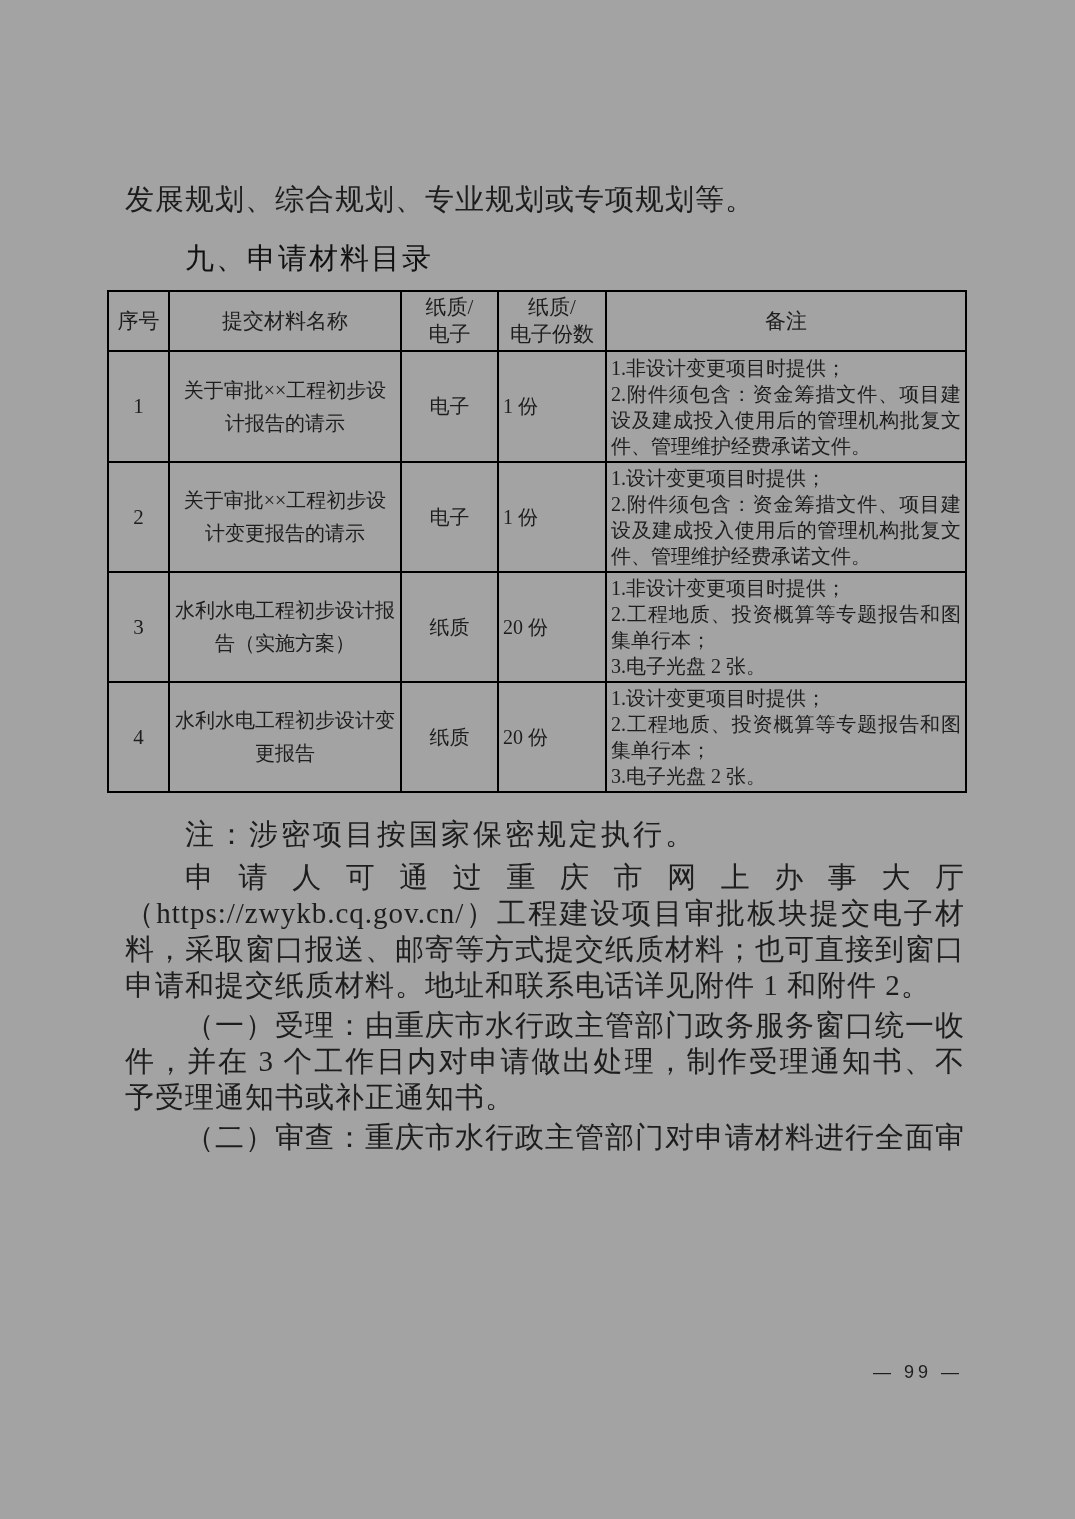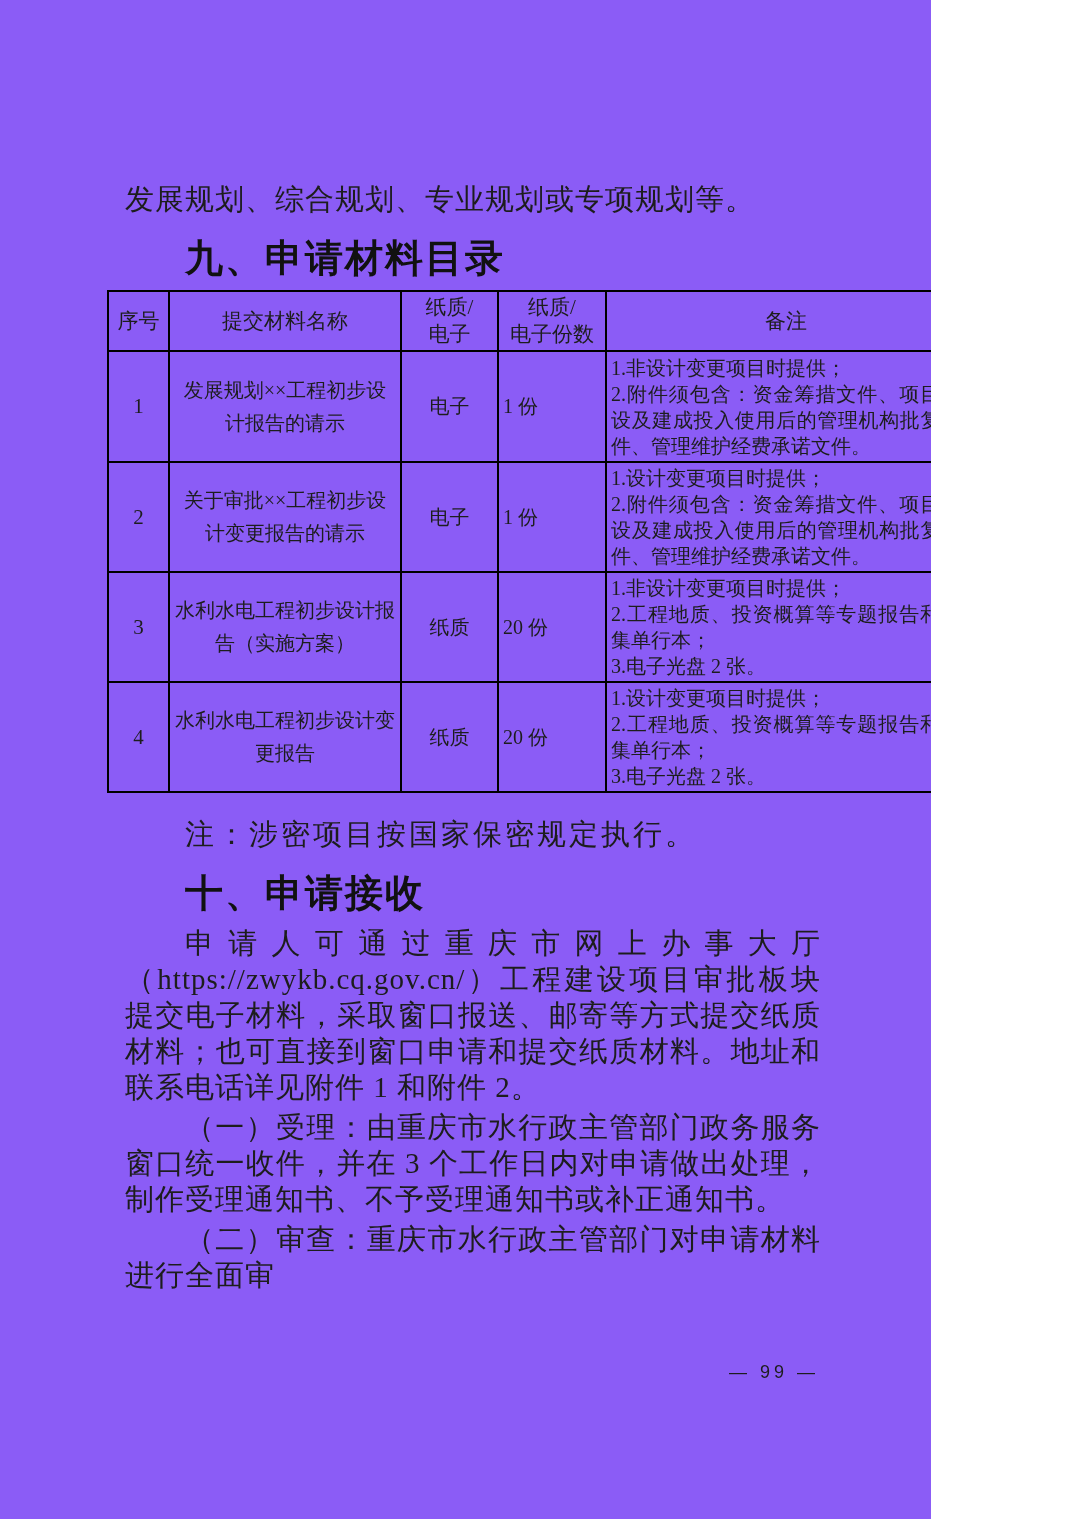--- a/index.html
+++ b/index.html
@@ -1,42 +1,42 @@
 <!DOCTYPE html>
 <html><head>
 <meta charset="utf-8">
 <style>
   * { box-sizing: border-box; }
   html, body { margin: 0; padding: 0; background: #ffffff; }
   .page {
     position: relative;
-    width: 931px;
+    width: 1075px;
     height: 1519px;
-    background: #8b5cf6;
+    background: #a3a3a3;
     color: #1d1d1d;
     padding: 178px 110px 0 107px;
     overflow: hidden;
     font-family: "Liberation Serif", "DejaVu Serif", serif;
   }
   
   .bodytext {
     font-family: "Liberation Serif", "DejaVu Serif", serif;
     font-size: 29px;
     letter-spacing: 1px;
     line-height: 36px;
     text-align: justify;
     margin: 0 0 0 18px;
     color: #1d1d1d;
   }
   .intro { line-height: 42px; text-indent: 0; margin-bottom: 0; }
   .indent { text-indent: 60px; }
   .heading {
     font-family: "DejaVu Sans", "Liberation Sans", sans-serif;
-    font-weight: bold;
-    font-size: 38px;
+    font-weight: normal;
+    font-size: 29px;
     letter-spacing: 2px;
     color: #111;
     margin: 18px 0 12px 78px;
     line-height: 40px;
   }
   .note-line {
     margin-left: 78px;
     line-height: 42px;
     margin-top: 20px;
     letter-spacing: 3px;
@@ -114,21 +114,21 @@
         <th>纸质/
 电子</th>
         <th>纸质/
 电子份数</th>
         <th>备注</th>
       </tr>
     </thead>
     <tbody>
       <tr class="row-0">
         <td class="c-no">1</td>
-        <td class="c-name">发展规划××工程初步设计报告的请示</td>
+        <td class="c-name">关于审批××工程初步设计报告的请示</td>
         <td class="c-medium">电子</td>
         <td class="c-copies">1 份</td>
         <td class="c-notes">1.非设计变更项目时提供；
 2.附件须包含：资金筹措文件、项目建设及建成投入使用后的管理机构批复文件、管理维护经费承诺文件。</td>
       </tr>
       <tr class="row-1">
         <td class="c-no">2</td>
         <td class="c-name">关于审批××工程初步设计变更报告的请示</td>
         <td class="c-medium">电子</td>
         <td class="c-copies">1 份</td>
@@ -151,21 +151,20 @@
         <td class="c-copies">20 份</td>
         <td class="c-notes">1.设计变更项目时提供；
 2.工程地质、投资概算等专题报告和图集单行本；
 3.电子光盘 2 张。</td>
       </tr>
     </tbody>
   </table>
 
   <p class="bodytext note-line">注：涉密项目按国家保密规定执行。</p>
 
-  <h2 class="heading">十、申请接收</h2>
 
   <p class="bodytext indent sec10-p">申请人可通过重庆市网上办事大厅（https://zwykb.cq.gov.cn/）工程建设项目审批板块提交电子材料，采取窗口报送、邮寄等方式提交纸质材料；也可直接到窗口申请和提交纸质材料。地址和联系电话详见附件 1 和附件 2。</p>
 
 
   <p class="bodytext indent sec11-p">（一）受理：由重庆市水行政主管部门政务服务窗口统一收件，并在 3 个工作日内对申请做出处理，制作受理通知书、不予受理通知书或补正通知书。</p>
 
   <p class="bodytext indent sec11-p">（二）审查：重庆市水行政主管部门对申请材料进行全面审</p>
 
   <div class="page-number">— 99 —</div>
 

